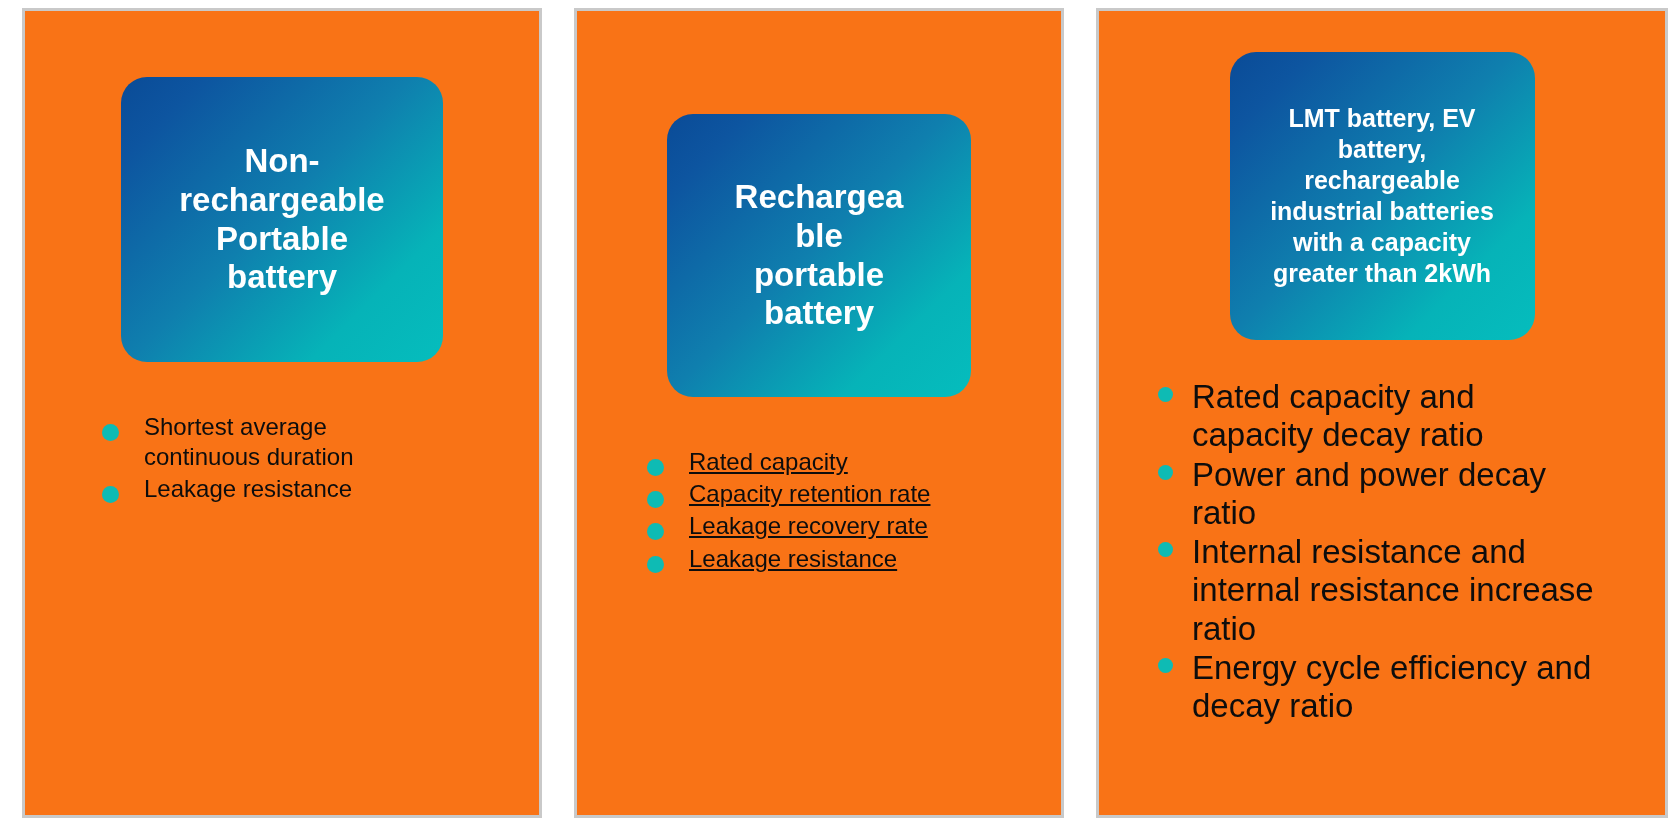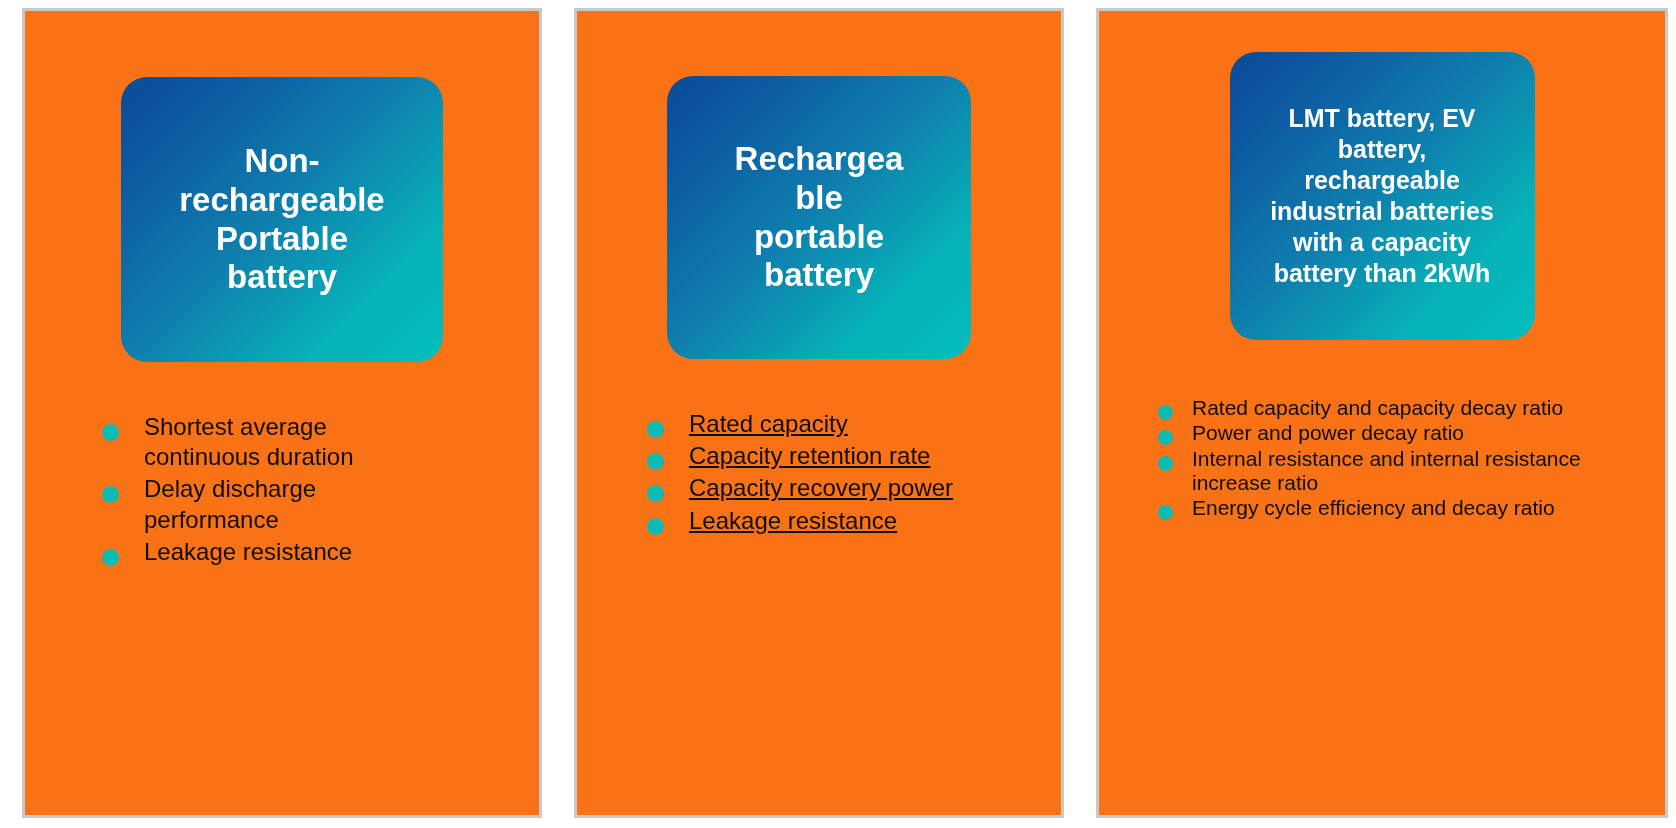--- a/index.html
+++ b/index.html
@@ -54,21 +54,21 @@
 
   .header-1 {
     width: 322px;
     height: 285px;
     margin-top: 66px;
     font-size: 33px;
   }
   .header-2 {
     width: 304px;
     height: 283px;
-    margin-top: 65px;
+    margin-top: 103px;
     font-size: 33px;
   }
   .header-3 {
     width: 305px;
     height: 288px;
     margin-top: 41px;
     font-size: 25px;
     line-height: 1.24;
   }
 
@@ -110,23 +110,23 @@
     margin-top: 50px;
     margin-right: 26px;
     font-size: 24px;
     line-height: 1.26;
     text-decoration: underline;
   }
   .list-2 li::before { width: 17px; height: 17px; top: 12px; }
 
   .list-3 {
     width: 452px;
-    margin-top: 56px;
+    margin-top: 38px;
     margin-right: 12px;
-    font-size: 21px;
+    font-size: 33px;
     line-height: 1.16;
   }
   .list-3 li {
     padding-left: 42px;
     margin-bottom: 1px;
   }
   .list-3 li::before { width: 15px; height: 15px; top: 9px; left: 8px; }
 
   .col-inner {
     display: flex;
@@ -145,55 +145,54 @@
       <div class="header-card header-1">
         <div class="header-text">
           <span class="ln">Non-</span>
           <span class="ln">rechargeable</span>
           <span class="ln">Portable</span>
           <span class="ln">battery</span>
         </div>
       </div>
       <ul class="bullets list-1">
         <li>Shortest average continuous duration</li>
-        <li>Delay discharge performance</li>
         <li>Leakage resistance</li>
       </ul>
     </div>
   </div>
 
   <div class="panel panel-2">
     <div class="col-inner">
       <div class="header-card header-2">
         <div class="header-text">
           <span class="ln">Rechargea</span>
           <span class="ln">ble</span>
           <span class="ln">portable</span>
           <span class="ln">battery</span>
         </div>
       </div>
       <ul class="bullets list-2">
         <li>Rated capacity</li>
         <li>Capacity retention rate</li>
-        <li>Capacity recovery power</li>
+        <li>Leakage recovery rate</li>
         <li>Leakage resistance</li>
       </ul>
     </div>
   </div>
 
   <div class="panel panel-3">
     <div class="col-inner">
       <div class="header-card header-3">
         <div class="header-text">
           <span class="ln">LMT battery, EV</span>
           <span class="ln">battery,</span>
           <span class="ln">rechargeable</span>
           <span class="ln">industrial batteries</span>
           <span class="ln">with a capacity</span>
-          <span class="ln">battery than 2kWh</span>
+          <span class="ln">greater than 2kWh</span>
         </div>
       </div>
       <ul class="bullets list-3">
         <li>Rated capacity and capacity decay ratio</li>
         <li>Power and power decay ratio</li>
         <li>Internal resistance and internal resistance increase ratio</li>
         <li>Energy cycle efficiency and decay ratio</li>
       </ul>
     </div>
   </div>

